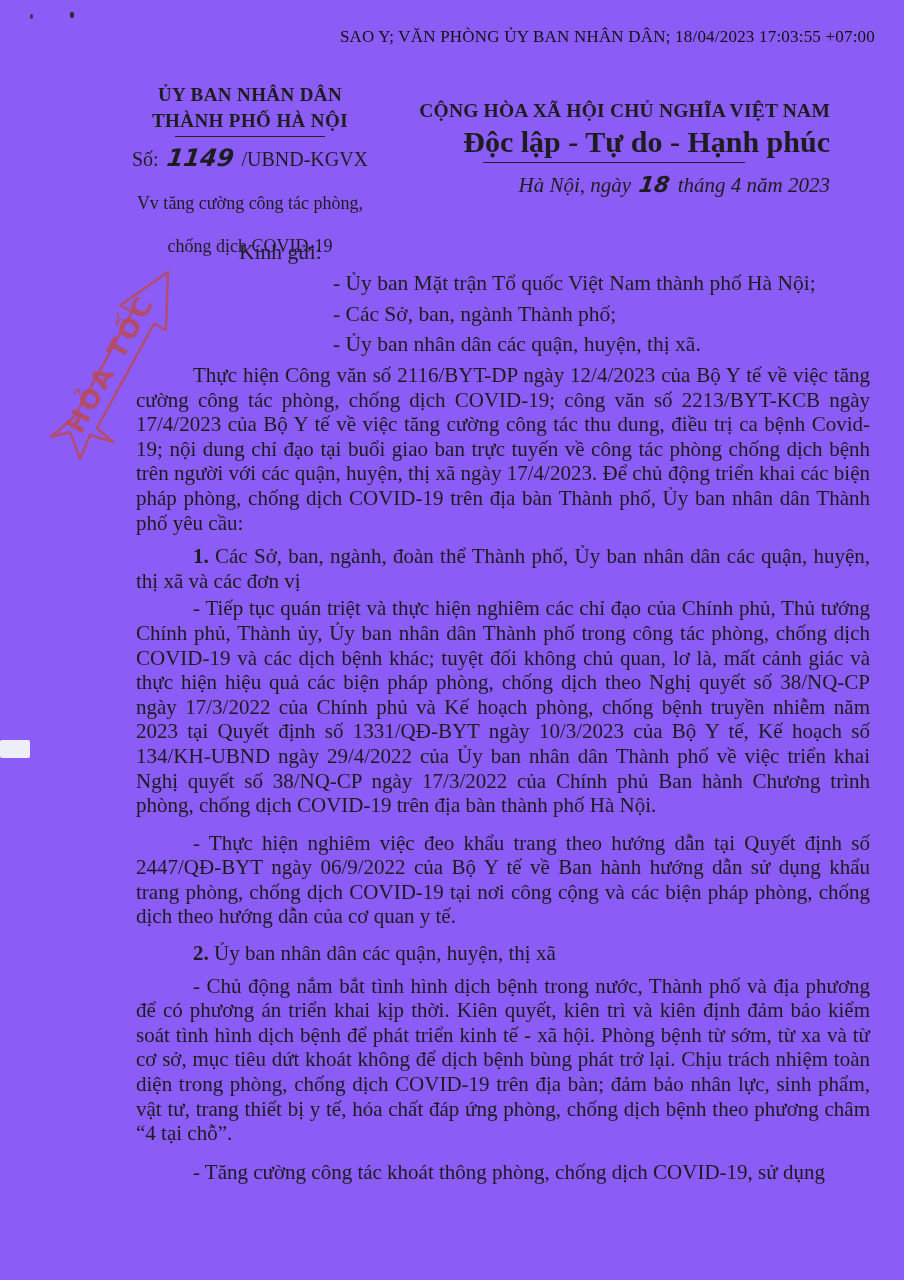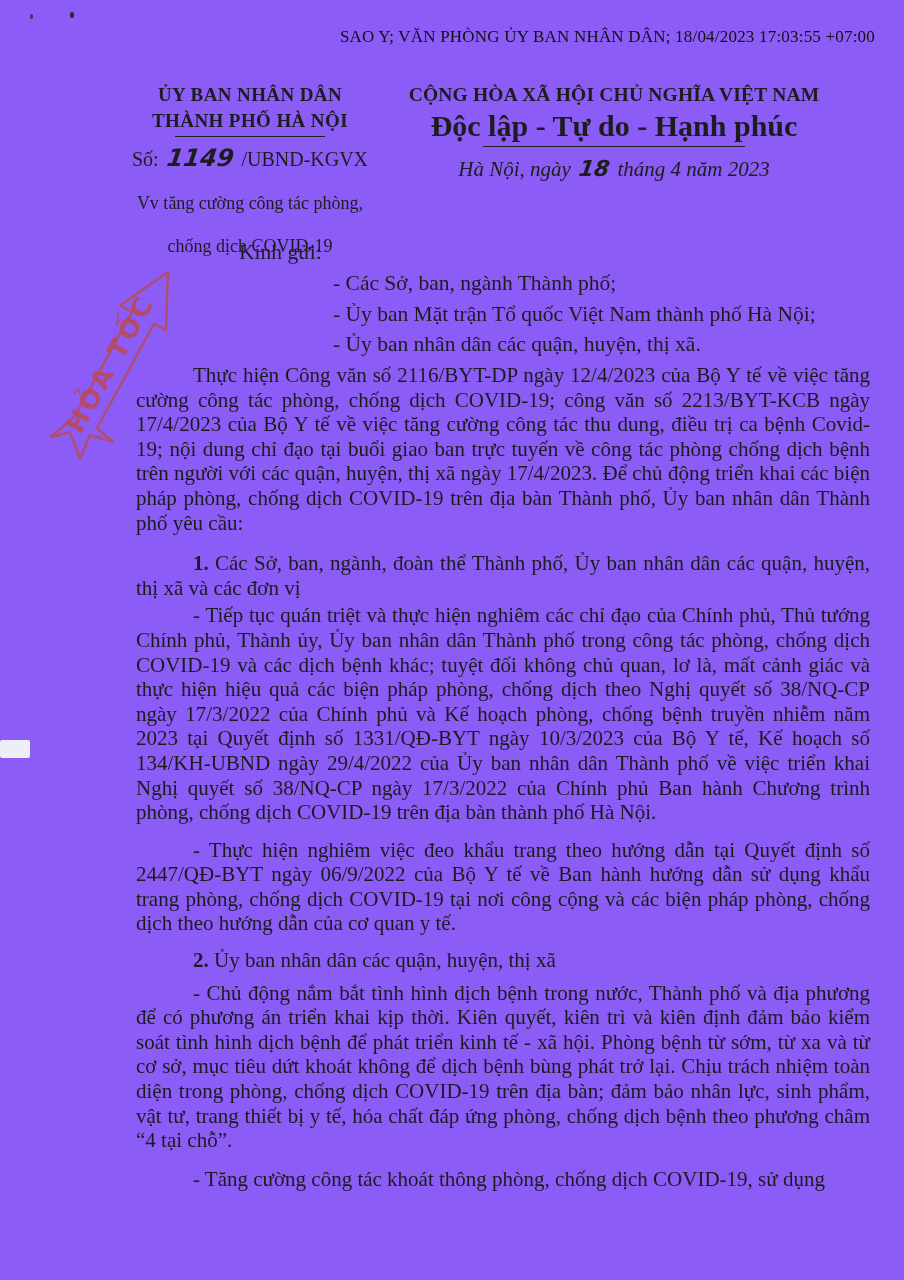--- a/index.html
+++ b/index.html
@@ -37,22 +37,22 @@
   .handwritten{
     font-family:"DejaVu Sans",sans-serif;
     font-weight:bold;font-style:italic;
     font-size:24px;line-height:1;
     display:inline-block;transform:skewX(-8deg);
     margin:0 3px;
   }
   .subject{font-size:18px;line-height:22px;margin-top:21px;}
 
   .national-block{
-    position:absolute;left:398px;top:84px;width:432px;
-    text-align:center;
+    position:absolute;left:398px;top:100px;width:432px;
+    text-align:right;
   }
   .national-l1{font-size:19.5px;font-weight:bold;letter-spacing:.2px;white-space:nowrap;}
   .national-l2{font-size:30px;font-weight:bold;margin-top:3px;}
   .rule-national{width:262px;border-bottom:1.8px solid #222;margin:3px auto 0;}
   .dateline{font-size:21px;font-style:italic;margin-top:10px;white-space:nowrap;}
   .dateline .handwritten{font-size:22px;margin:0 8px;}
 
   
   .salutation{position:absolute;left:239px;top:240px;font-size:21.5px;}
   .recipients{position:absolute;left:333px;top:268px;font-size:21.5px;}
@@ -109,28 +109,28 @@
                L131.9,86.2 L120.1,79.7
                L63,184 L79,198 L56,191 L46,215 L36,188 L17,193 L41,172
                L98.1,67.7 L86.3,61.2 Z" fill="none" stroke="#b84a5e" stroke-width="2.4" stroke-linejoin="round" opacity="0.9"></path>
       <text transform="translate(84,124) rotate(-61)" text-anchor="middle" font-family="DejaVu Sans, sans-serif" font-size="26" font-weight="bold" fill="#b84a5e" letter-spacing="3" opacity="0.92">HỎA TỐC</text>
     </svg>
   </div>
 
   <div class="salutation">Kính gửi:</div>
 
   <div class="recipients">
+      <div class="recipient-line">- Ủy ban Mặt trận Tổ quốc Việt Nam thành phố Hà Nội;</div>
       <div class="recipient-line">- Các Sở, ban, ngành Thành phố;</div>
-      <div class="recipient-line">- Ủy ban Mặt trận Tổ quốc Việt Nam thành phố Hà Nội;</div>
       <div class="recipient-line">- Ủy ban nhân dân các quận, huyện, thị xã.</div>
     </div>
 
   <div class="body-text">
       <p class="para" style="margin-top: 0px;">Thực hiện Công văn số 2116/BYT-DP ngày 12/4/2023 của Bộ Y tế về việc tăng cường công tác phòng, chống dịch COVID-19; công văn số 2213/BYT-KCB ngày 17/4/2023 của Bộ Y tế về việc tăng cường công tác thu dung, điều trị ca bệnh Covid-19; nội dung chỉ đạo tại buổi giao ban trực tuyến về công tác phòng chống dịch bệnh trên người với các quận, huyện, thị xã ngày 17/4/2023. Để chủ động triển khai các biện pháp phòng, chống dịch COVID-19 trên địa bàn Thành phố, Ủy ban nhân dân Thành phố yêu cầu:</p>
-      <p class="para" style="margin-top: 16px;"><b>1. </b>Các Sở, ban, ngành, đoàn thể Thành phố, Ủy ban nhân dân các quận, huyện, thị xã và các đơn vị</p>
+      <p class="para" style="margin-top: 9px;"><b>1. </b>Các Sở, ban, ngành, đoàn thể Thành phố, Ủy ban nhân dân các quận, huyện, thị xã và các đơn vị</p>
       <p class="para" style="margin-top: 3px;">- Tiếp tục quán triệt và thực hiện nghiêm các chỉ đạo của Chính phủ, Thủ tướng Chính phủ, Thành ủy, Ủy ban nhân dân Thành phố trong công tác phòng, chống dịch COVID-19 và các dịch bệnh khác; tuyệt đối không chủ quan, lơ là, mất cảnh giác và thực hiện hiệu quả các biện pháp phòng, chống dịch theo Nghị quyết số 38/NQ-CP ngày 17/3/2022 của Chính phủ và Kế hoạch phòng, chống bệnh truyền nhiễm năm 2023 tại Quyết định số 1331/QĐ-BYT ngày 10/3/2023 của Bộ Y tế, Kế hoạch số 134/KH-UBND ngày 29/4/2022 của Ủy ban nhân dân Thành phố về việc triển khai Nghị quyết số 38/NQ-CP ngày 17/3/2022 của Chính phủ Ban hành Chương trình phòng, chống dịch COVID-19 trên địa bàn thành phố Hà Nội.</p>
       <p class="para" style="margin-top: 13px;">- Thực hiện nghiêm việc đeo khẩu trang theo hướng dẫn tại Quyết định số 2447/QĐ-BYT ngày 06/9/2022 của Bộ Y tế về Ban hành hướng dẫn sử dụng khẩu trang phòng, chống dịch COVID-19 tại nơi công cộng và các biện pháp phòng, chống dịch theo hướng dẫn của cơ quan y tế.</p>
       <p class="para" style="margin-top: 12px;"><b>2. </b>Ủy ban nhân dân các quận, huyện, thị xã</p>
       <p class="para" style="margin-top: 8px;">- Chủ động nắm bắt tình hình dịch bệnh trong nước, Thành phố và địa phương để có phương án triển khai kịp thời. Kiên quyết, kiên trì và kiên định đảm bảo kiểm soát tình hình dịch bệnh để phát triển kinh tế - xã hội. Phòng bệnh từ sớm, từ xa và từ cơ sở, mục tiêu dứt khoát không để dịch bệnh bùng phát trở lại. Chịu trách nhiệm toàn diện trong phòng, chống dịch COVID-19 trên địa bàn; đảm bảo nhân lực, sinh phẩm, vật tư, trang thiết bị y tế, hóa chất đáp ứng phòng, chống dịch bệnh theo phương châm “4 tại chỗ”.</p>
       <p class="para" style="margin-top: 14px;">- Tăng cường công tác khoát thông phòng, chống dịch COVID-19, sử dụng</p>
     </div>
 
 </div>
 
 </body></html>

